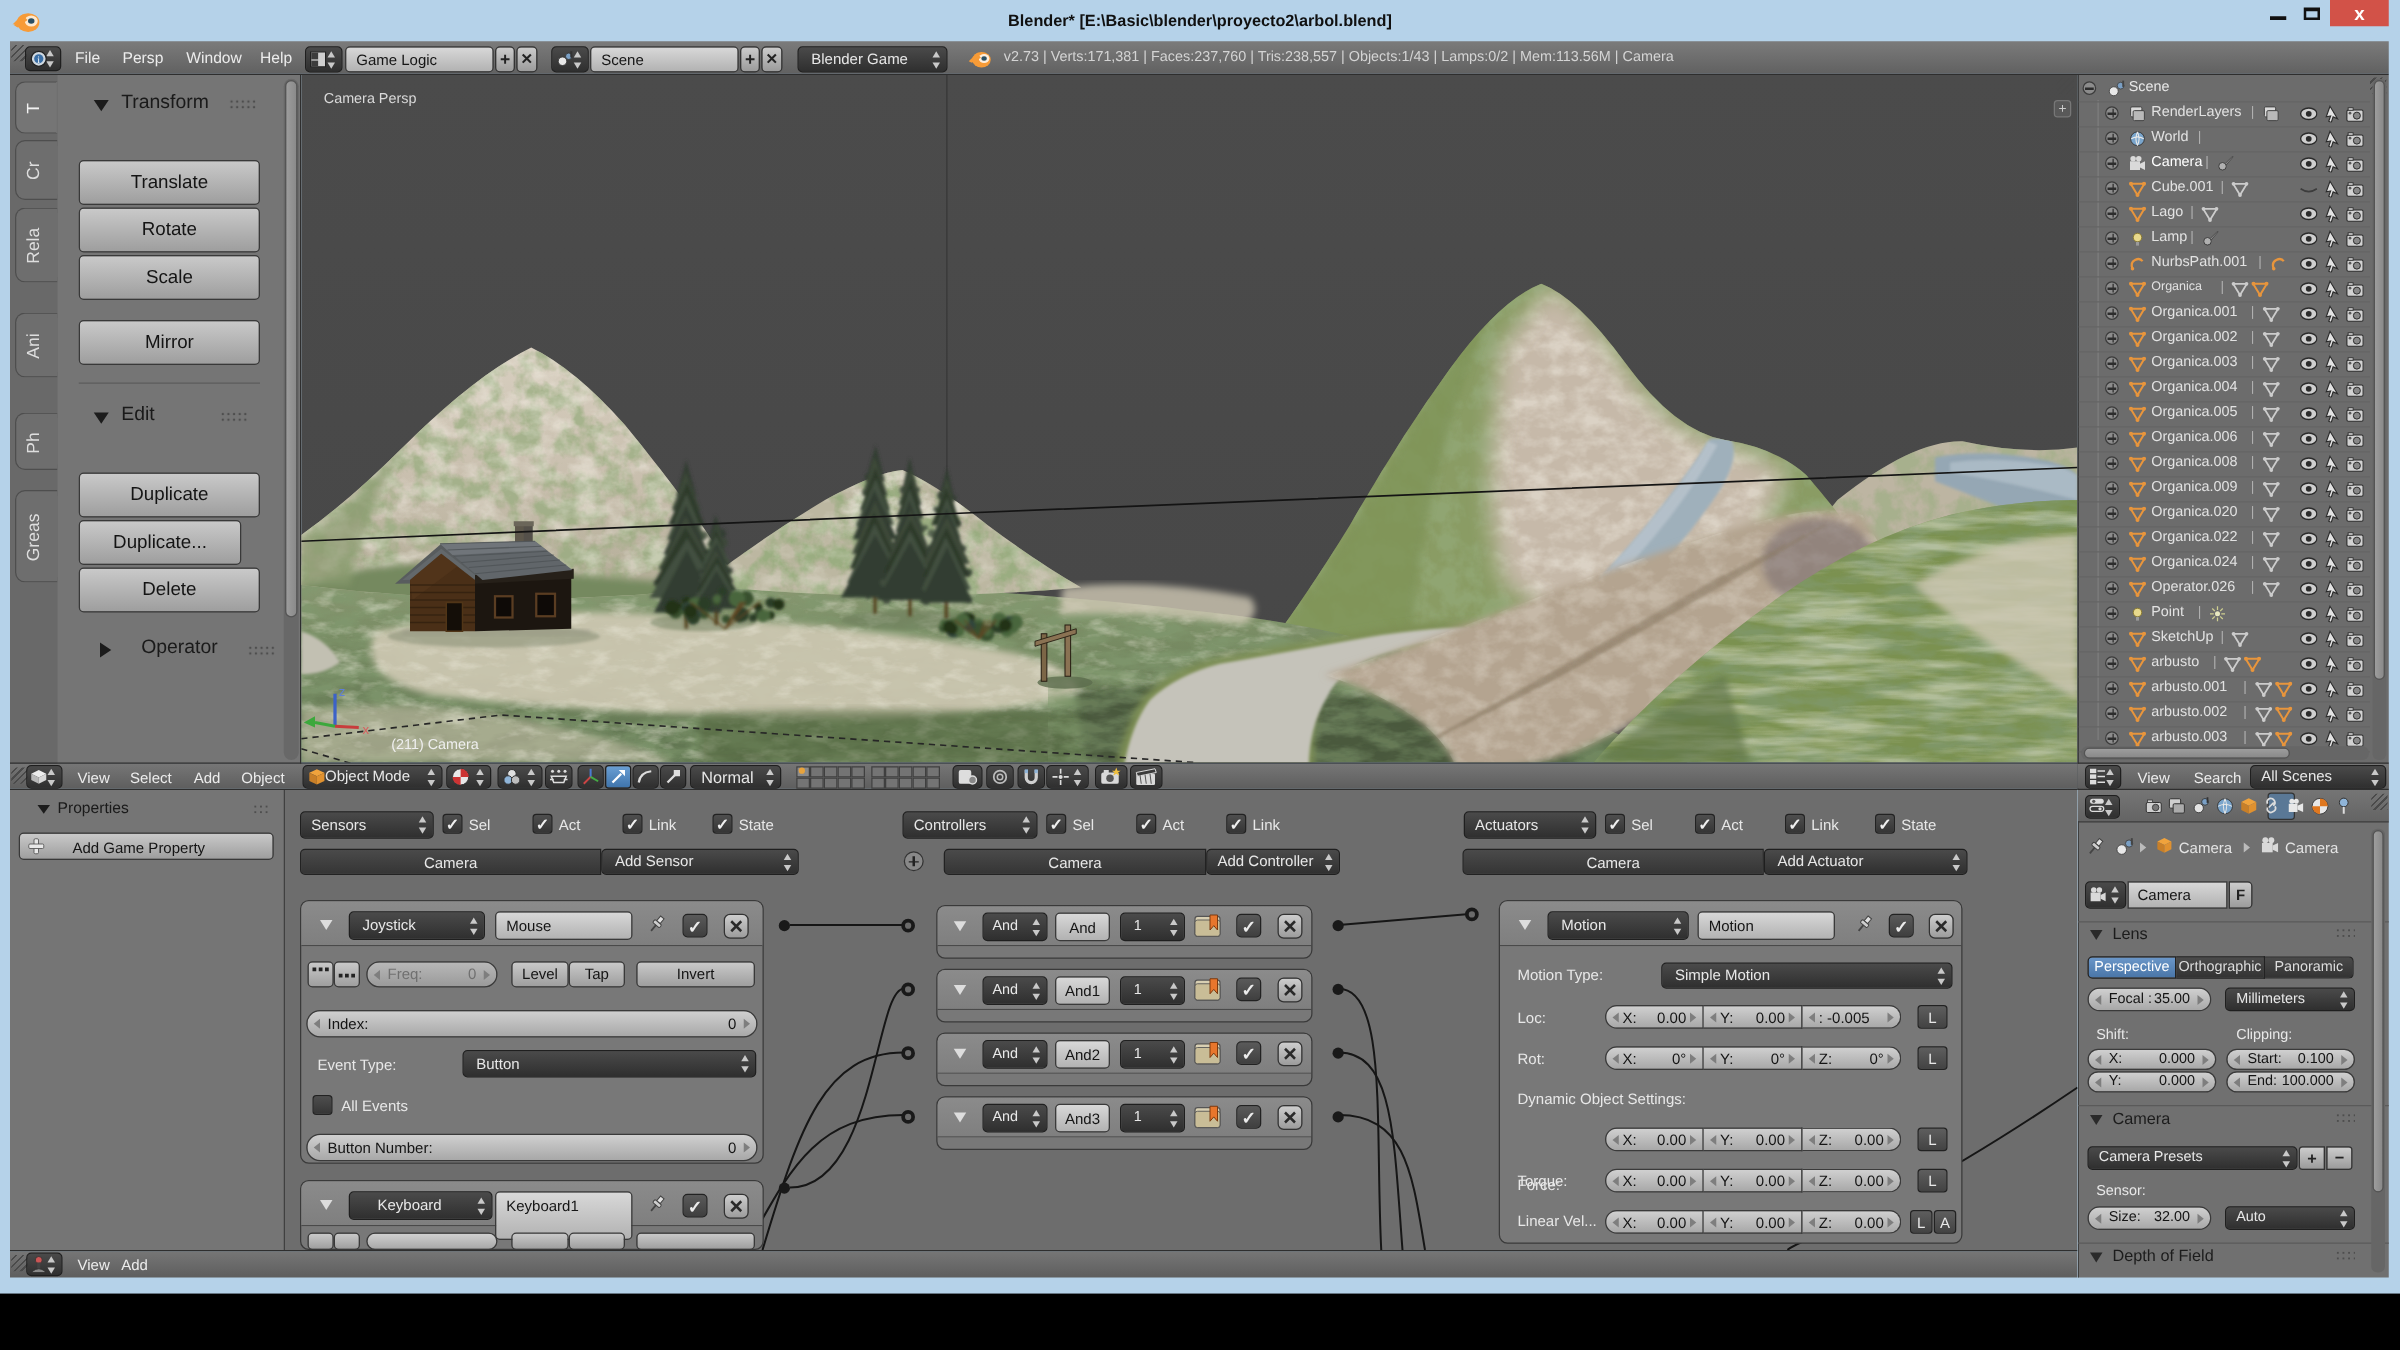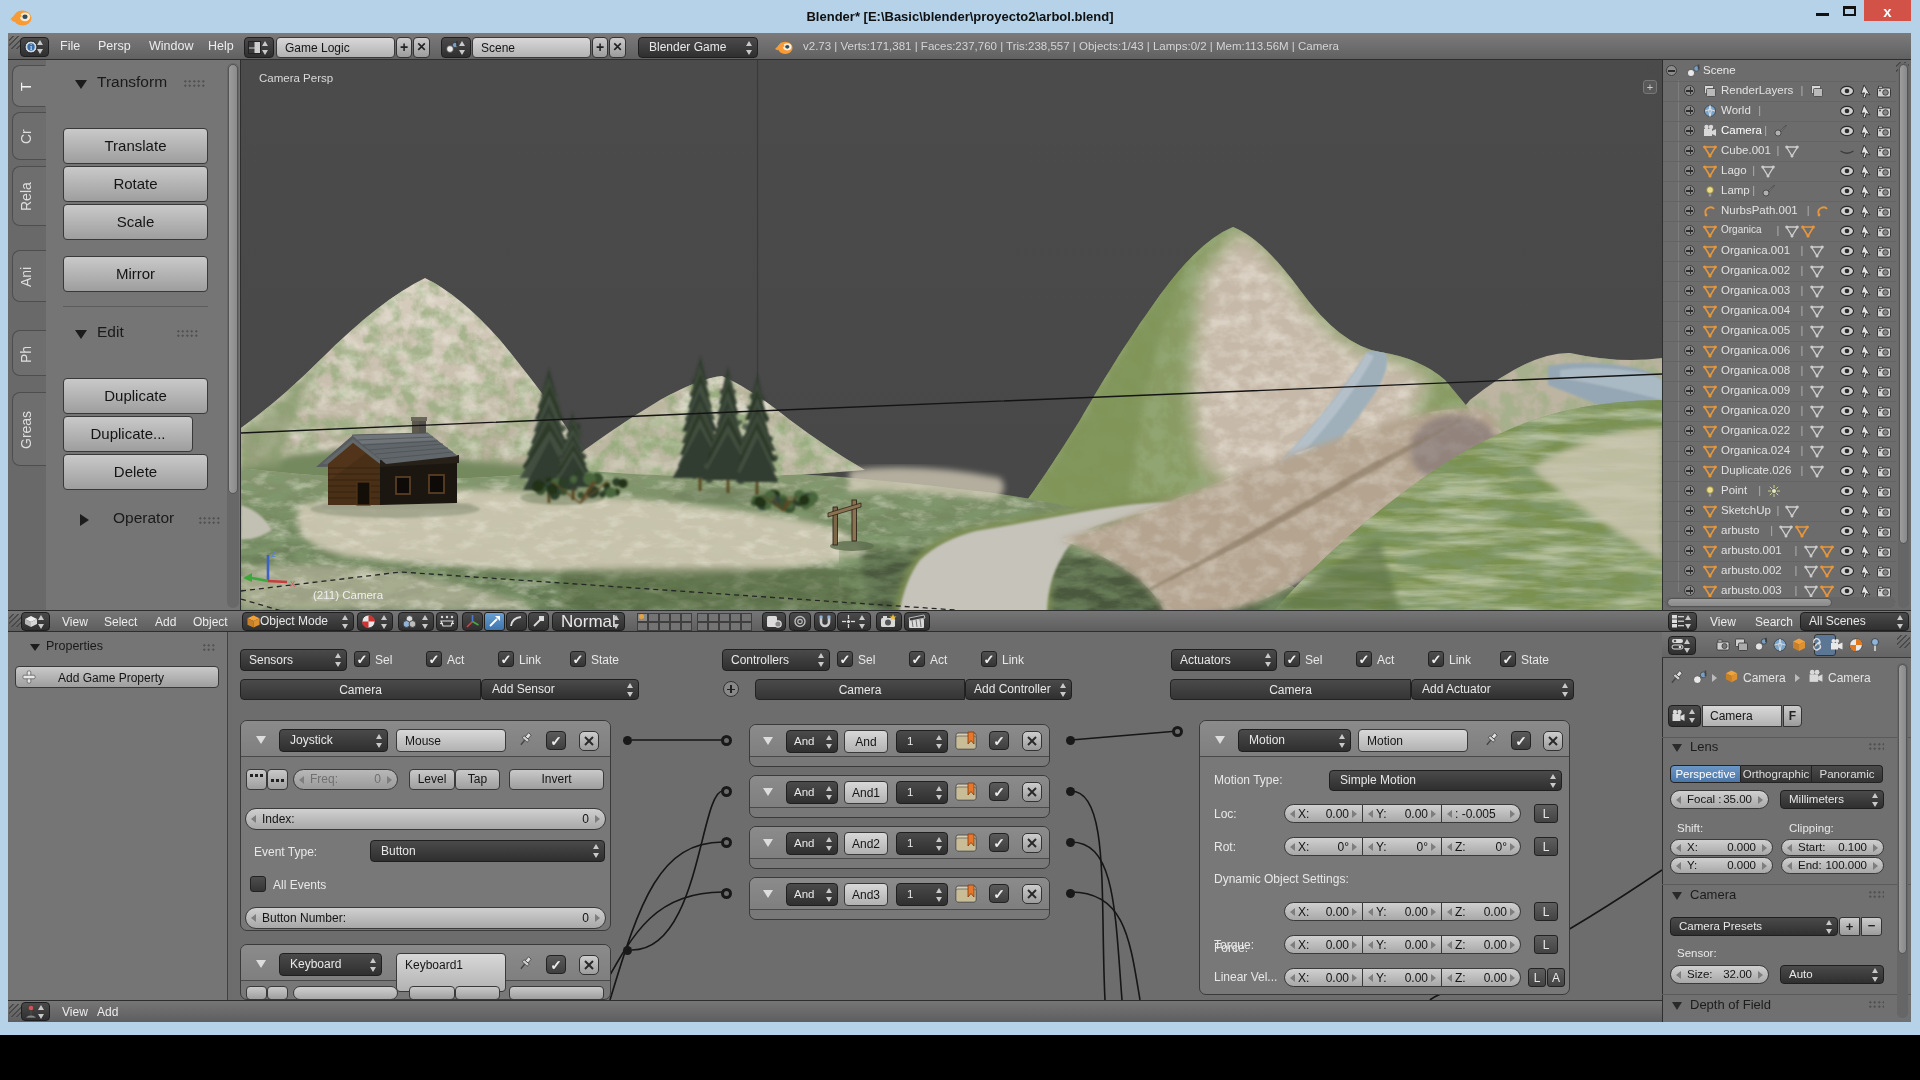--- a/index.html
+++ b/index.html
@@ -683,21 +683,21 @@
 </svg>
 <div class="dd" style="left:506px;top:612px;width:21px;height:19px"></div>
 <svg class="abs" style="left:509px;top:614px" width="15" height="15" viewBox="0 0 15 15">
     <path d="M2 12 Q3 4 12 3" fill="none" stroke="#ddd" stroke-width="1.8"></path>
   </svg>
 <div class="dd" style="left:528px;top:612px;width:21px;height:19px"></div>
 <svg class="abs" style="left:531px;top:614px" width="15" height="15" viewBox="0 0 15 15">
     <line x1="3" y1="12" x2="9" y2="6" stroke="#ddd" stroke-width="1.8"></line>
     <rect x="8" y="2" width="5" height="5" fill="#ddd"></rect>
   </svg>
-<div class="dd" style="left:552px;top:612px;width:73px;height:19px;padding-left:8px;line-height:17px;font-size:17px">Normal<i class="ud"></i></div>
+<div class="dd" style="left:552px;top:612px;width:73px;height:19px;padding-left:8px;line-height:17px;font-size:13px">Normal<i class="ud"></i></div>
 <div class="abs" style="left:637px;top:613px;width:11px;height:9px;background:#8a8a8a;border:1px solid #3f3f3f"></div>
 <div class="abs" style="left:637px;top:622px;width:11px;height:9px;background:#747474;border:1px solid #3f3f3f"></div>
 <div class="abs" style="left:648px;top:613px;width:11px;height:9px;background:#747474;border:1px solid #3f3f3f"></div>
 <div class="abs" style="left:648px;top:622px;width:11px;height:9px;background:#747474;border:1px solid #3f3f3f"></div>
 <div class="abs" style="left:659px;top:613px;width:11px;height:9px;background:#747474;border:1px solid #3f3f3f"></div>
 <div class="abs" style="left:659px;top:622px;width:11px;height:9px;background:#747474;border:1px solid #3f3f3f"></div>
 <div class="abs" style="left:670px;top:613px;width:11px;height:9px;background:#747474;border:1px solid #3f3f3f"></div>
 <div class="abs" style="left:670px;top:622px;width:11px;height:9px;background:#747474;border:1px solid #3f3f3f"></div>
 <div class="abs" style="left:681px;top:613px;width:11px;height:9px;background:#747474;border:1px solid #3f3f3f"></div>
 <div class="abs" style="left:681px;top:622px;width:11px;height:9px;background:#747474;border:1px solid #3f3f3f"></div>
@@ -1253,21 +1253,21 @@
 <svg class="abs" style="left:1876px;top:444px;opacity:1.0" width="15" height="14" viewBox="0 0 14 14">
     <use href="#i-rcam"></use>
   </svg>
 <div class="abs" style="left:1663px;top:481px;width:233px;height:1px;background:#646464"></div>
 <div class="abs" style="left:1684px;top:465px;width:11px;height:11px;border-radius:50%;background:#8c8c8c;border:1px solid #3c3c3c"></div>
 <div class="abs" style="left:1686px;top:470px;width:7px;height:1.5px;background:#2c2c2c"></div>
 <div class="abs" style="left:1689.5px;top:467px;width:1.5px;height:7px;background:#2c2c2c"></div>
 <svg class="abs" style="left:1703px;top:464px;opacity:1.0" width="14" height="14" viewBox="0 0 14 14">
     <use href="#i-mesh"></use>
   </svg>
-<div class="txt" style="left:1721px;top:465px;font-size:11.5px;color:#e2e2e2;font-weight:normal;">Duplicate.026</div>
+<div class="txt" style="left:1721px;top:465px;font-size:11.5px;color:#e2e2e2;font-weight:normal;">Operator.026</div>
 <div class="txt" style="left:1800.6px;top:465px;font-size:11px;color:#b0b0b0;font-weight:normal;">|</div>
 <svg class="abs" style="left:1809.6px;top:464px;opacity:1.0" width="14" height="14" viewBox="0 0 14 14">
     <use href="#i-meshg"></use>
   </svg>
 <svg class="abs" style="left:1838px;top:464px;opacity:1.0" width="16" height="14" viewBox="0 0 14 14">
     <use href="#i-eye"></use>
   </svg>
 <svg class="abs" style="left:1859px;top:464px;opacity:1.0" width="14" height="14" viewBox="0 0 14 14">
     <use href="#i-cursor"></use>
   </svg>
@@ -1522,21 +1522,21 @@
 <div class="pill" style="left:245px;top:907px;width:361px;height:22px;line-height:20px;font-size:12px;">
     <i class="la"></i>
     <i class="ra"></i>
     <span style="position:absolute;left:16px">Button Number:</span>
     <span style="position:absolute;right:16px">0</span>
   </div>
 <div class="sock" style="left:623px;top:736px"></div>
 <div class="abs" style="left:240px;top:944px;width:371px;height:56px;background:#787878;border:1px solid #3a3a3a;border-radius:7px"></div>
 <div class="abs" style="left:241px;top:945px;width:369px;height:36px;background:linear-gradient(#8b8b8b,#7f7f7f);border-bottom:1px solid #4a4a4a;border-radius:6px 6px 0 0"></div>
 <div class="tri-dw" style="left:256px;top:960px"></div>
-<div class="dd" style="left:279px;top:953px;width:103px;height:23px;padding-left:10px;line-height:21px;font-size:12px">Keyboard<i class="ud"></i></div>
+<div class="dd" style="left:279px;top:953px;width:115px;height:23px;padding-left:22px;line-height:21px;font-size:12px">Keyboard<i class="ud"></i></div>
 <div class="fieldl" style="left:396px;top:953px;width:110px;height:39px;line-height:22px;padding-left:8px">Keyboard1</div>
 <svg class="abs" style="left:517px;top:954px" width="17" height="19" viewBox="0 0 17 19">
     <g transform="rotate(40 8 9)">
       <rect x="6.7" y="2" width="3.6" height="5" fill="#e0e0e0" stroke="#444" stroke-width="0.8"></rect>
       <rect x="5" y="7" width="7" height="3" rx="1" fill="#cdcdcd" stroke="#444" stroke-width="0.8"></rect>
       <line x1="8.5" y1="10" x2="8.5" y2="16" stroke="#444" stroke-width="1.4"></line>
     </g>
   </svg>
 <div class="abs" style="left:546px;top:955px;width:20px;height:19px;background:linear-gradient(#5a5a5a,#3f3f3f);border:1px solid #222;border-radius:4px;color:#ececec;font-size:14px;font-weight:bold;text-align:center;line-height:18px">✓</div>
 <div class="abs" style="left:579px;top:955px;width:20px;height:20px;background:linear-gradient(#cdcdcd,#9c9c9c);border:1px solid #333;border-radius:5px"></div>

